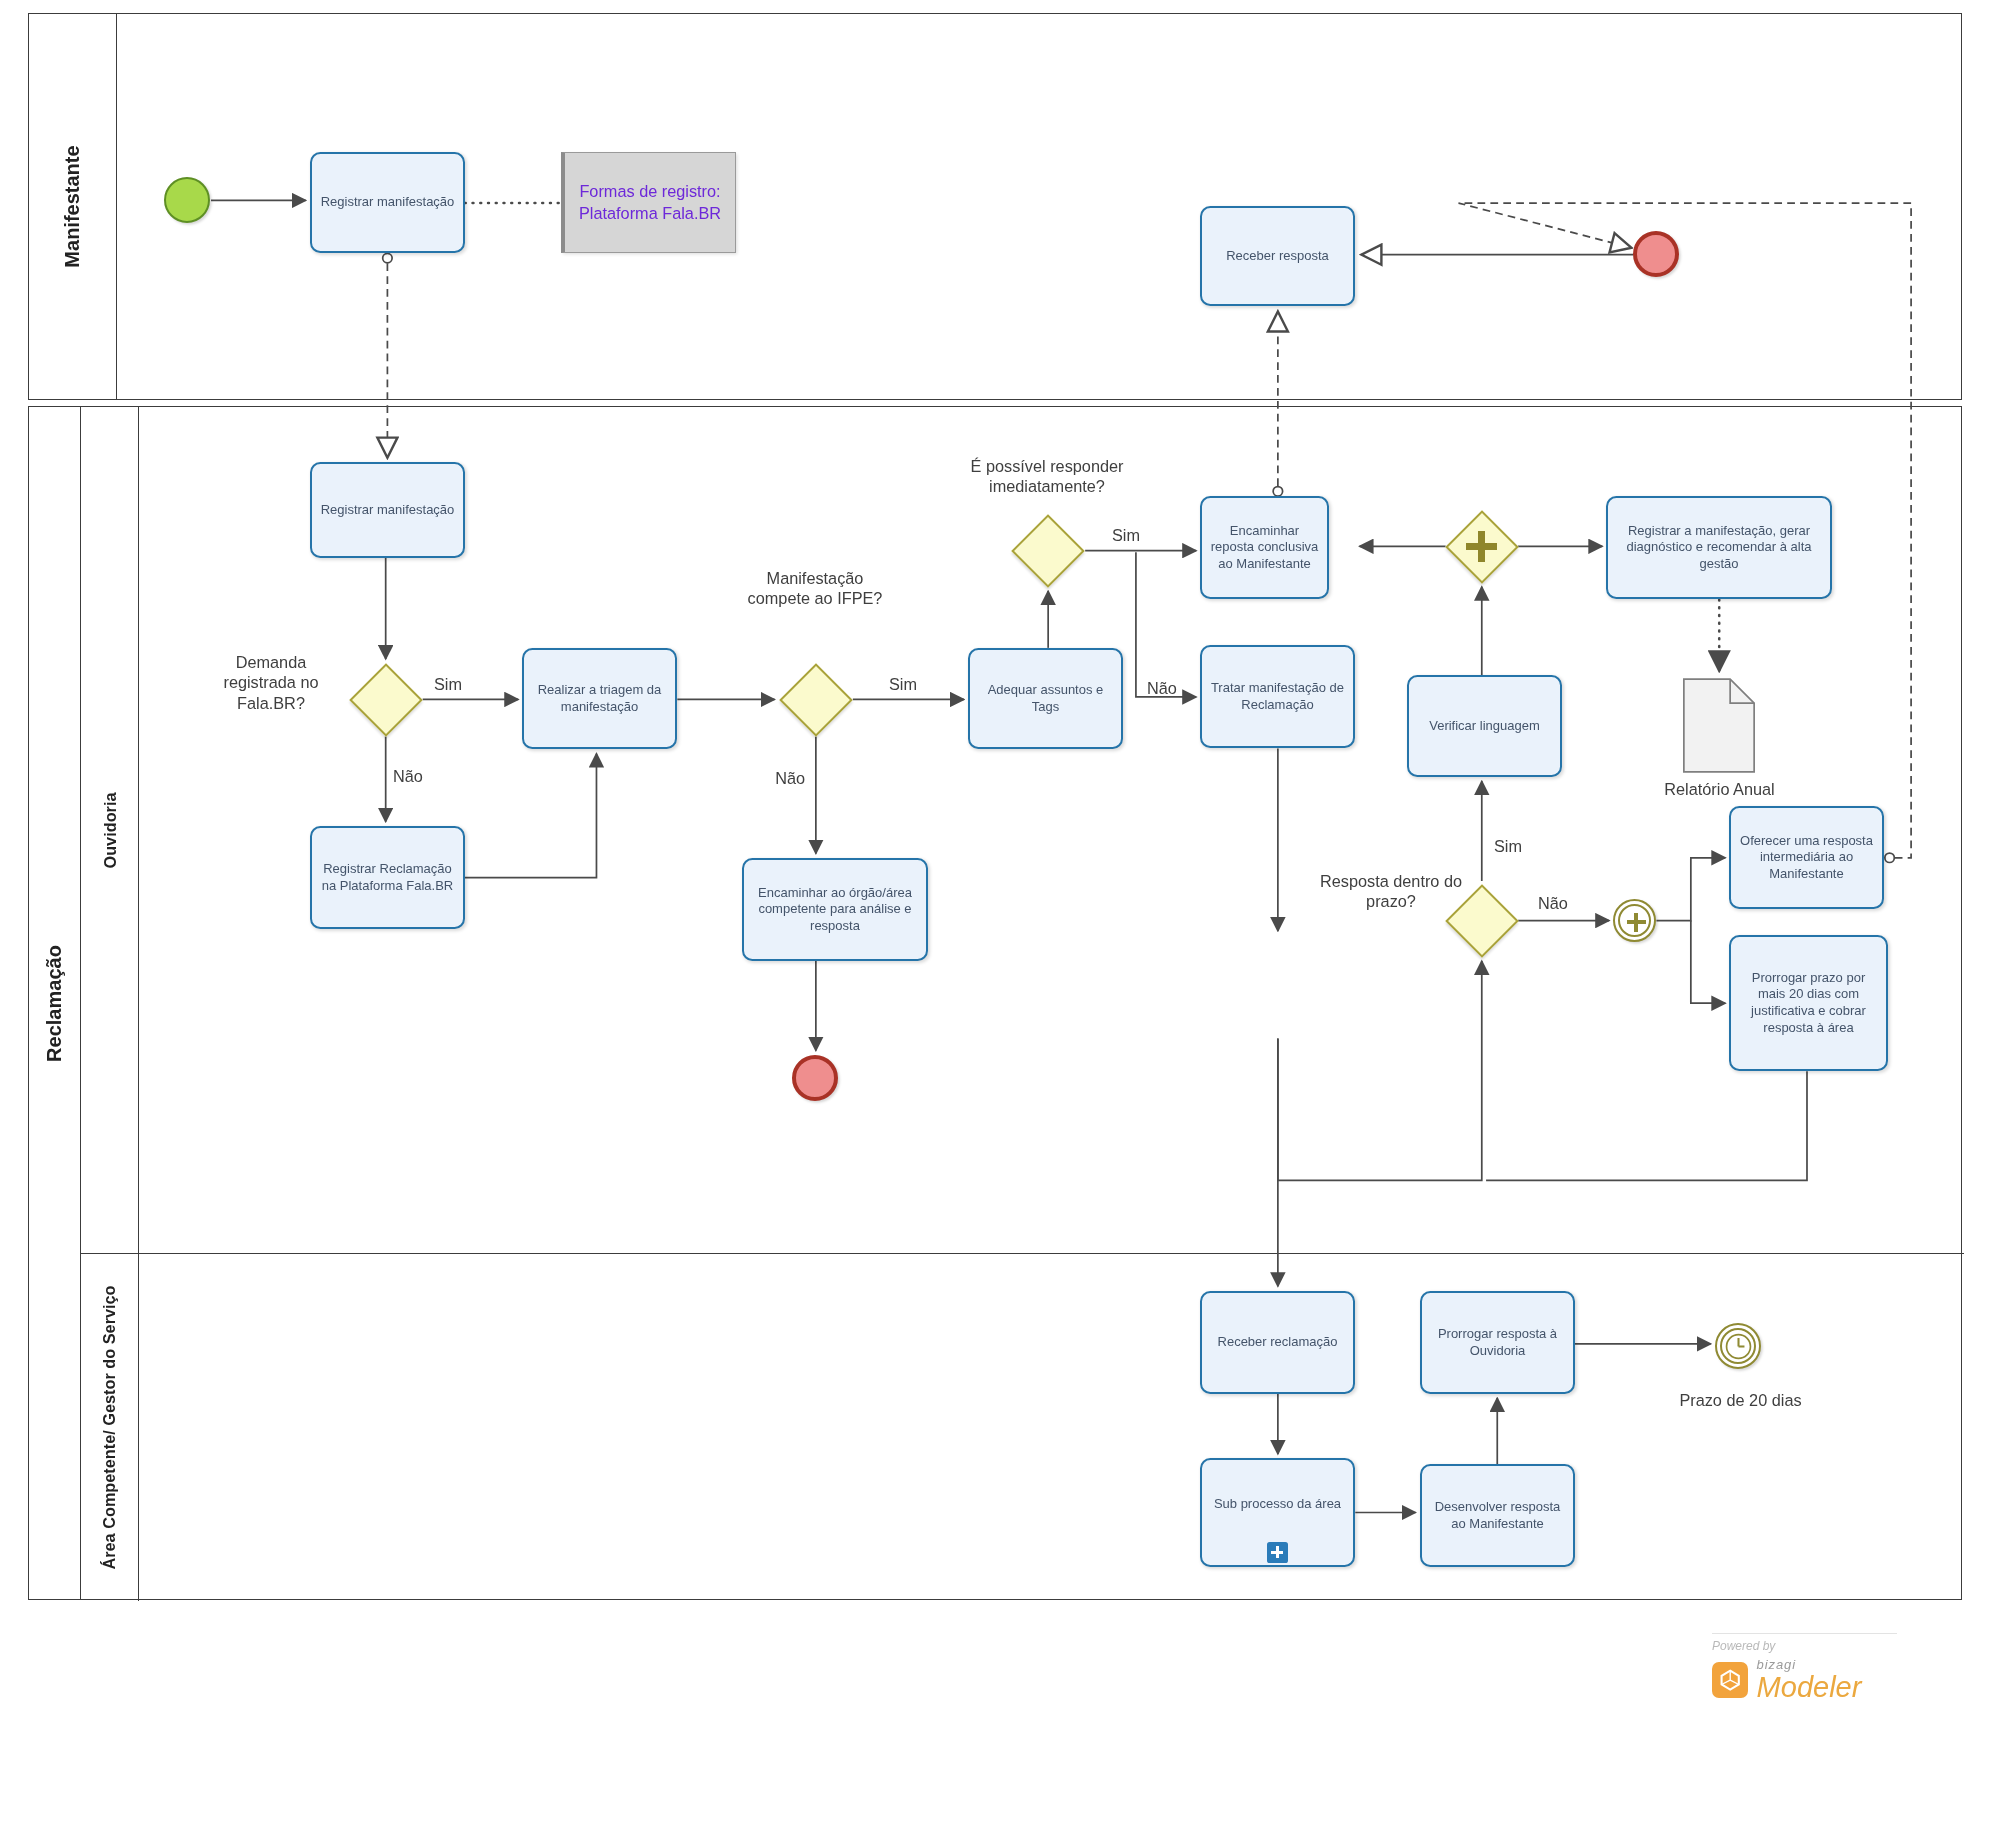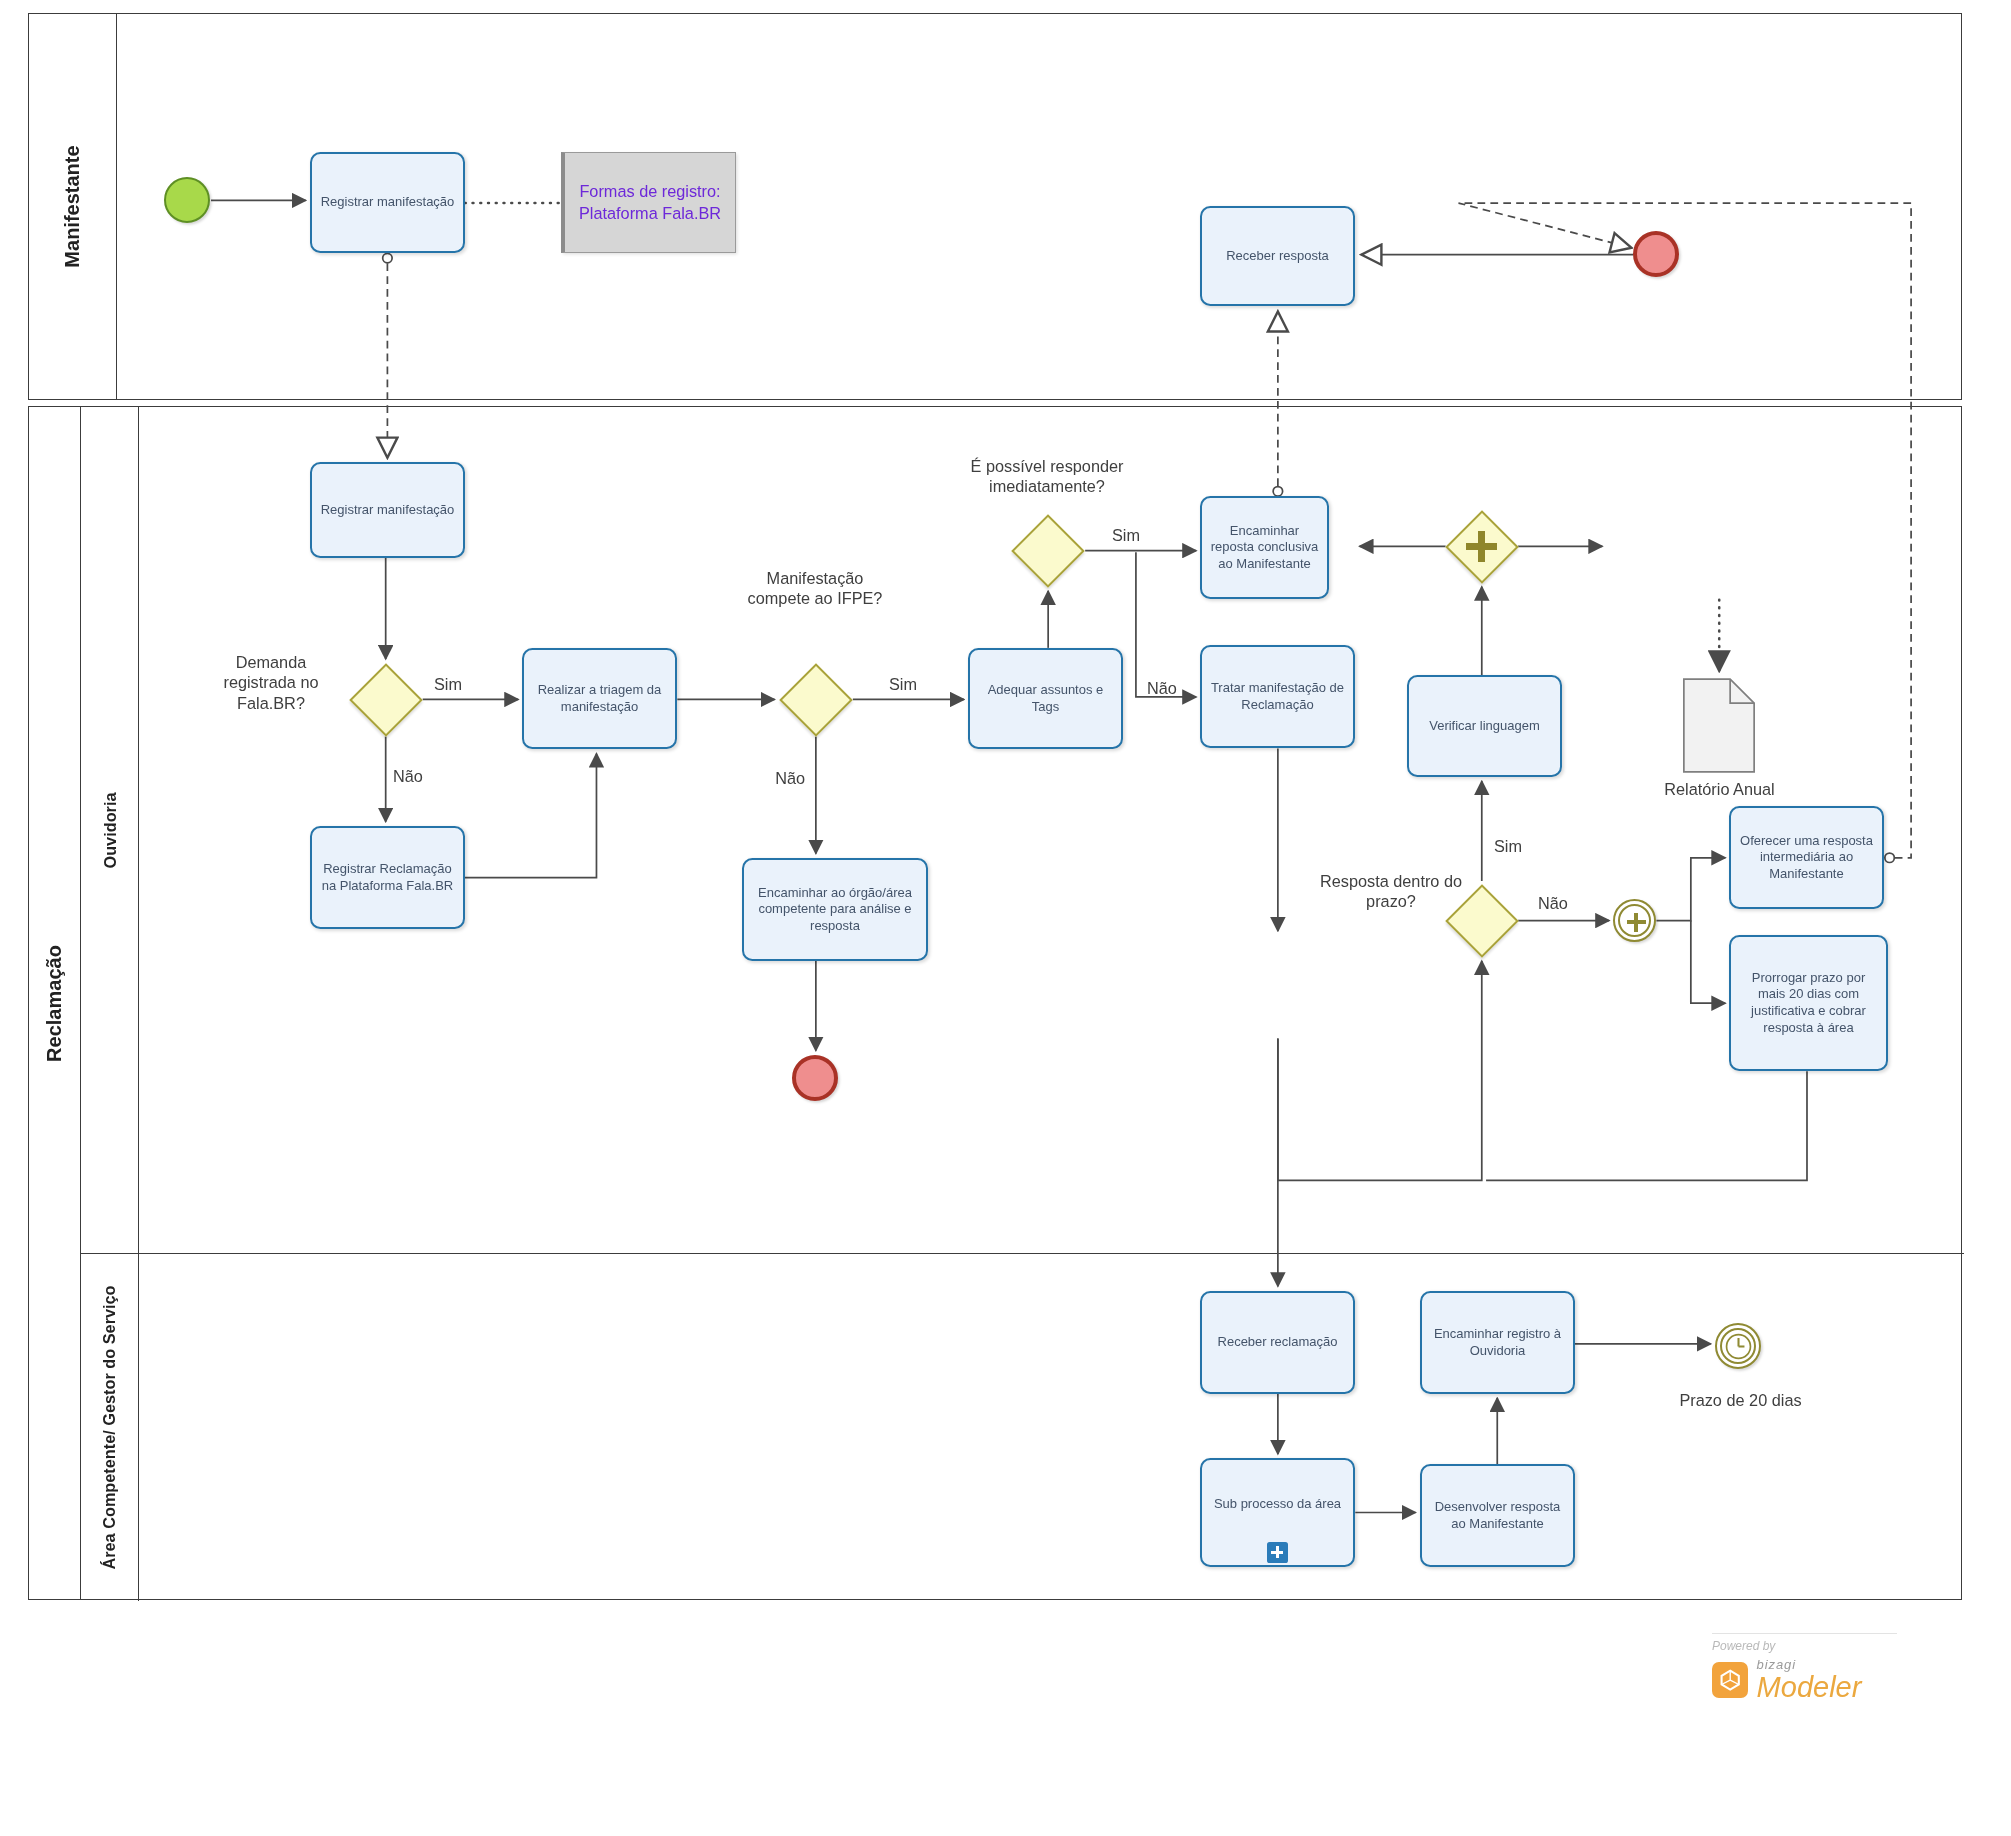--- a/index.html
+++ b/index.html
@@ -177,28 +177,29 @@
   <div class="task node" style="left:1200px;top:206px;width:155px;height:100px;">Receber resposta</div>
 
   <div class="task node" style="left:310px;top:462px;width:155px;height:96px;">Registrar manifestação</div>
   <div class="task node" style="left:522px;top:648px;width:155px;height:101px;">Realizar a triagem da manifestação</div>
   <div class="task node" style="left:310px;top:826px;width:155px;height:103px;">Registrar Reclamação na Plataforma Fala.BR</div>
   <div class="task node" style="left:742px;top:858px;width:186px;height:103px;">Encaminhar ao órgão/área competente para análise e resposta</div>
   <div class="task node" style="left:968px;top:648px;width:155px;height:101px;">Adequar assuntos e Tags</div>
   <div class="task node" style="left:1200px;top:496px;width:129px;height:103px;">Encaminhar reposta conclusiva ao Manifestante</div>
   <div class="task node" style="left:1200px;top:645px;width:155px;height:103px;">Tratar manifestação de Reclamação</div>
   <div class="task node" style="left:1407px;top:675px;width:155px;height:102px;">Verificar linguagem</div>
+  <div class="task node" style="left:1606px;top:496px;width:226px;height:103px;">Registrar a manifestação, gerar diagnóstico e recomendar à alta gestão</div>
   <div class="task node" style="left:1729px;top:806px;width:155px;height:103px;">Oferecer uma resposta intermediária ao Manifestante</div>
   <div class="task node" style="left:1729px;top:935px;width:159px;height:136px;">Prorrogar prazo por mais 20 dias com justificativa e cobrar resposta à área</div>
 
   <div class="task node" style="left:1200px;top:1291px;width:155px;height:103px;">Receber reclamação</div>
   <div class="task node" style="left:1200px;top:1458px;width:155px;height:109px;padding-bottom:22.4px;">Sub processo da área</div>
   <div class="subproc" style="left:1267px;top:1542px;"></div>
   <div class="task node" style="left:1420px;top:1464px;width:155px;height:103px;">Desenvolver resposta ao Manifestante</div>
-  <div class="task node" style="left:1420px;top:1291px;width:155px;height:103px;">Encaminhar registro à Ouvidoria</div>
+  <div class="task node" style="left:1420px;top:1291px;width:155px;height:103px;">Prorrogar resposta à Ouvidoria</div>
 
   <div class="docicon" style="left:1683px;top:678px;">
     <svg width="72" height="95" viewBox="0 0 84 110">
       <path d="M1,1 H55 L83,29 V109 H1 Z" fill="#F2F2F2" stroke="#7F7F7F" stroke-width="2"></path>
       <path d="M55,1 V29 H83" fill="none" stroke="#7F7F7F" stroke-width="2"></path>
     </svg>
   </div>
   <div class="lbl center" style="left:1642px;top:779px;width:155px;">Relatório Anual</div>
   <div class="lbl center" style="left:1665px;top:1390px;width:151px;">Prazo de 20 dias</div>
 

